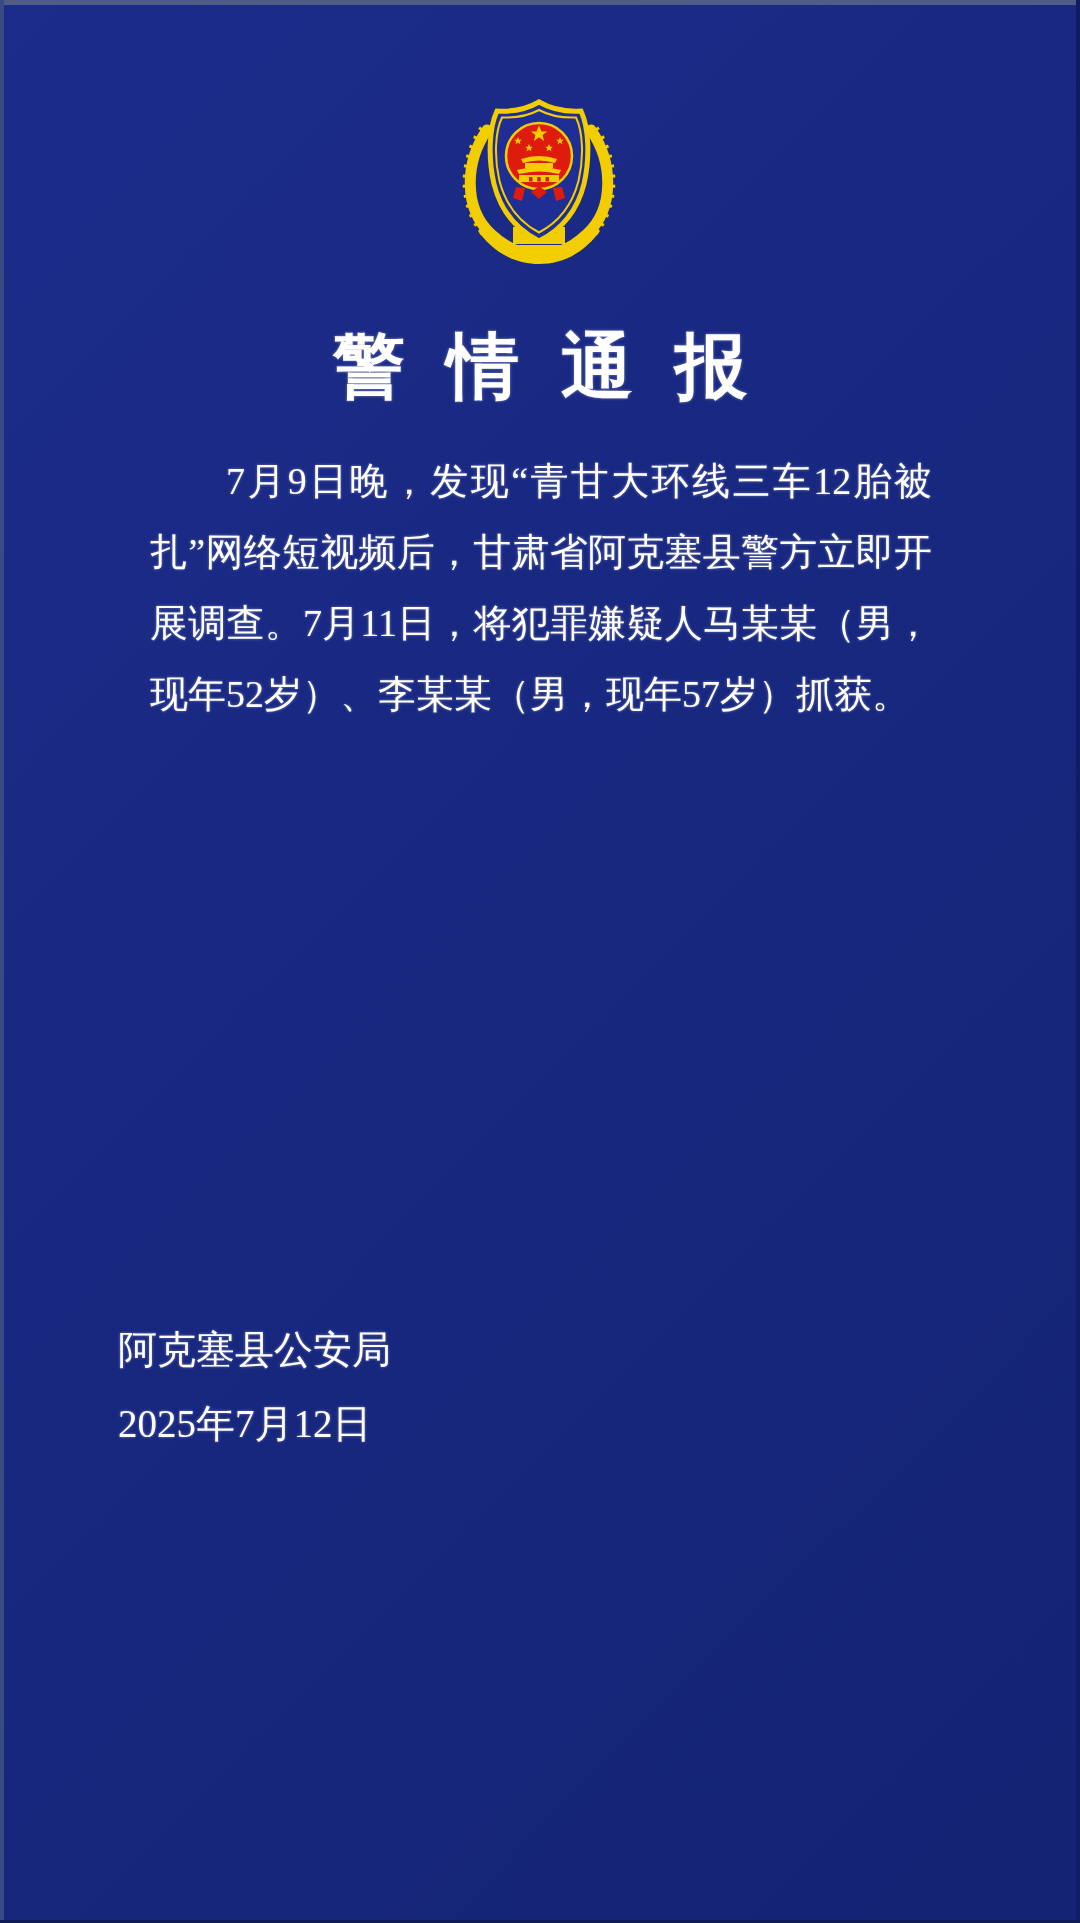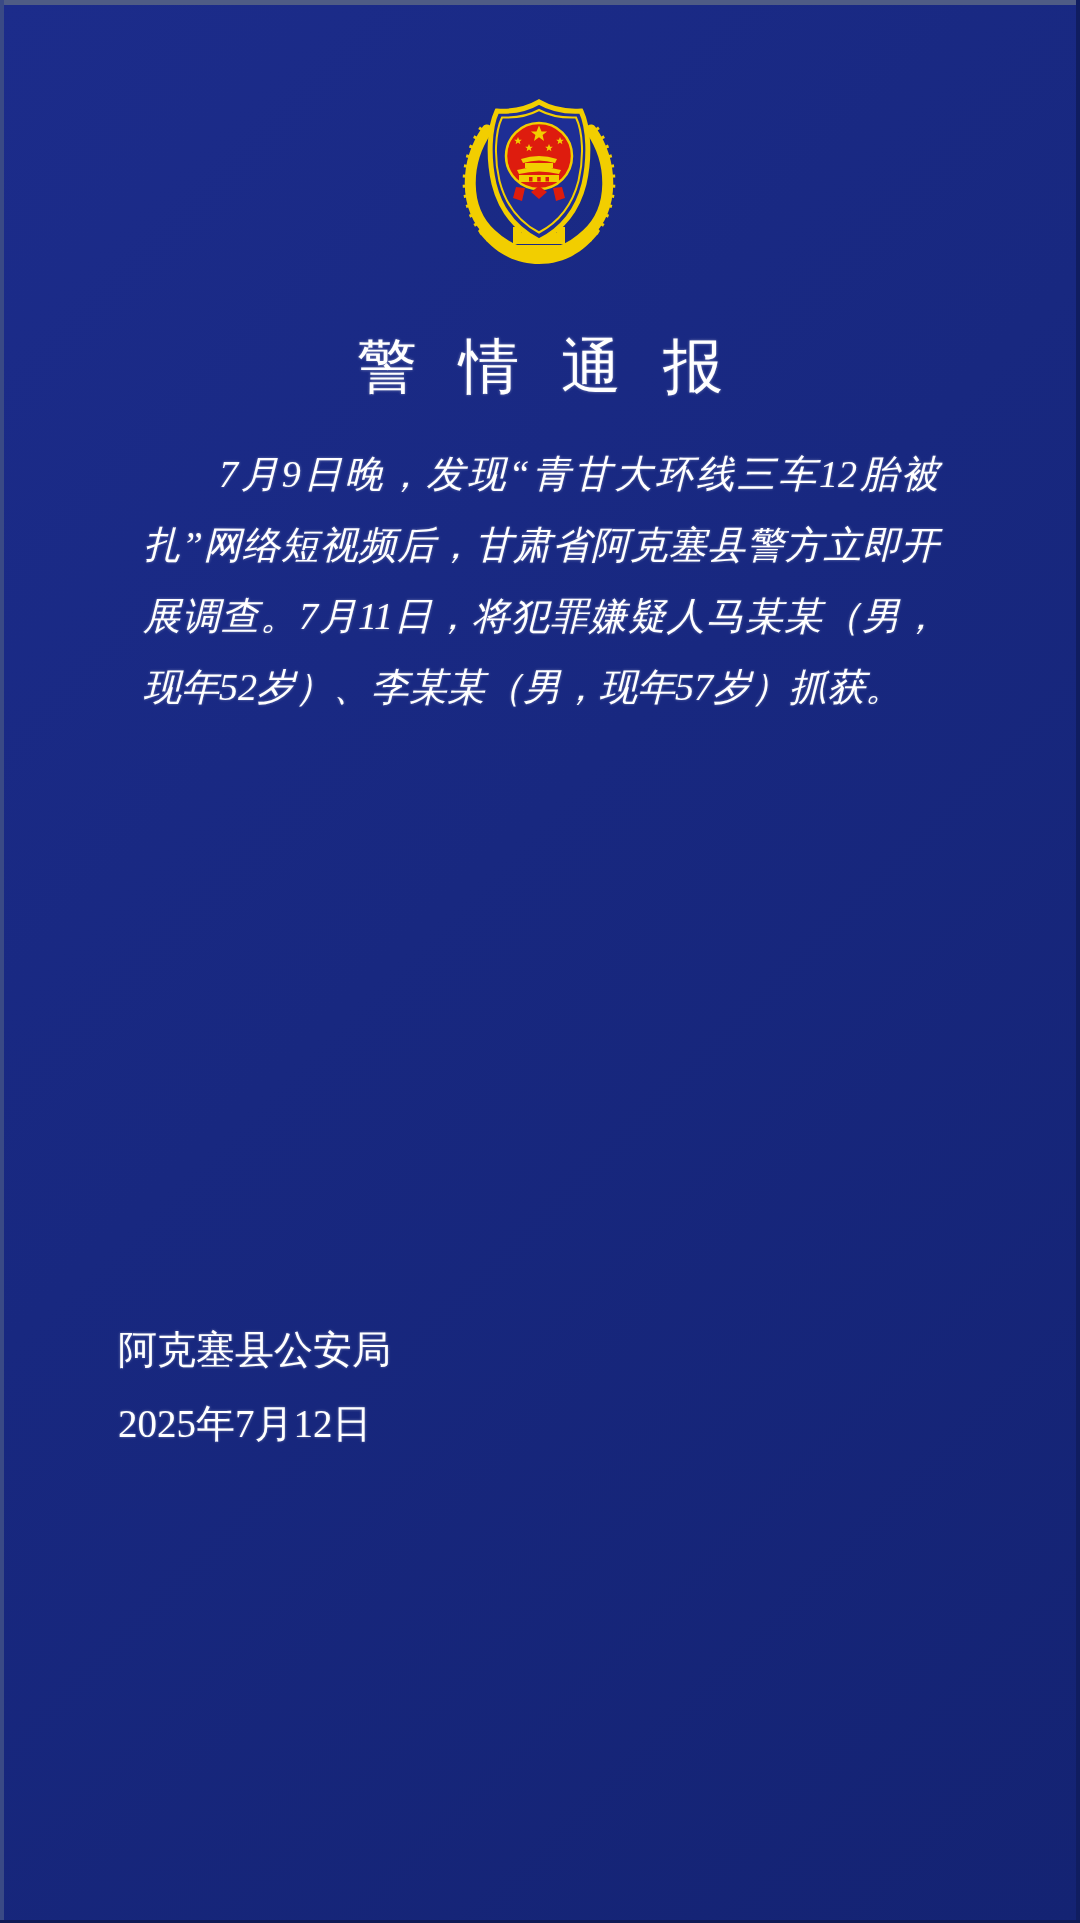--- a/index.html
+++ b/index.html
@@ -29,44 +29,43 @@
     height: 170px;
   }
 
   .title {
     position: absolute;
     top: 312px;
     left: 0;
     width: 100%;
     text-align: center;
     color: #ffffff;
-    font-size: 60px;
-    font-weight: normal;
+    font-size: 72px;
+    font-weight: bold;
     letter-spacing: 42px;
     text-indent: 42px;
     line-height: 110px;
     text-shadow: 0 0 3px rgba(255,255,255,0.45);
     white-space: nowrap;
   }
 
   .body-text {
     position: absolute;
     top: 434px;
     left: 138px;
     width: 806px;
     color: #ffffff;
     font-size: 38px;
     line-height: 71px;
     text-align: justify;
     text-shadow: 0 0 3px rgba(255,255,255,0.4);
   }
   .body-text p {
-    margin: 5px;
+    margin: 12px;
     text-indent: 2em;
-    font-style: italic;
   }
 
   .signoff {
     position: absolute;
     top: 1313px;
     left: 0;
     width: 100%;
     text-align: left;
     color: #ffffff;
     font-size: 39px;

